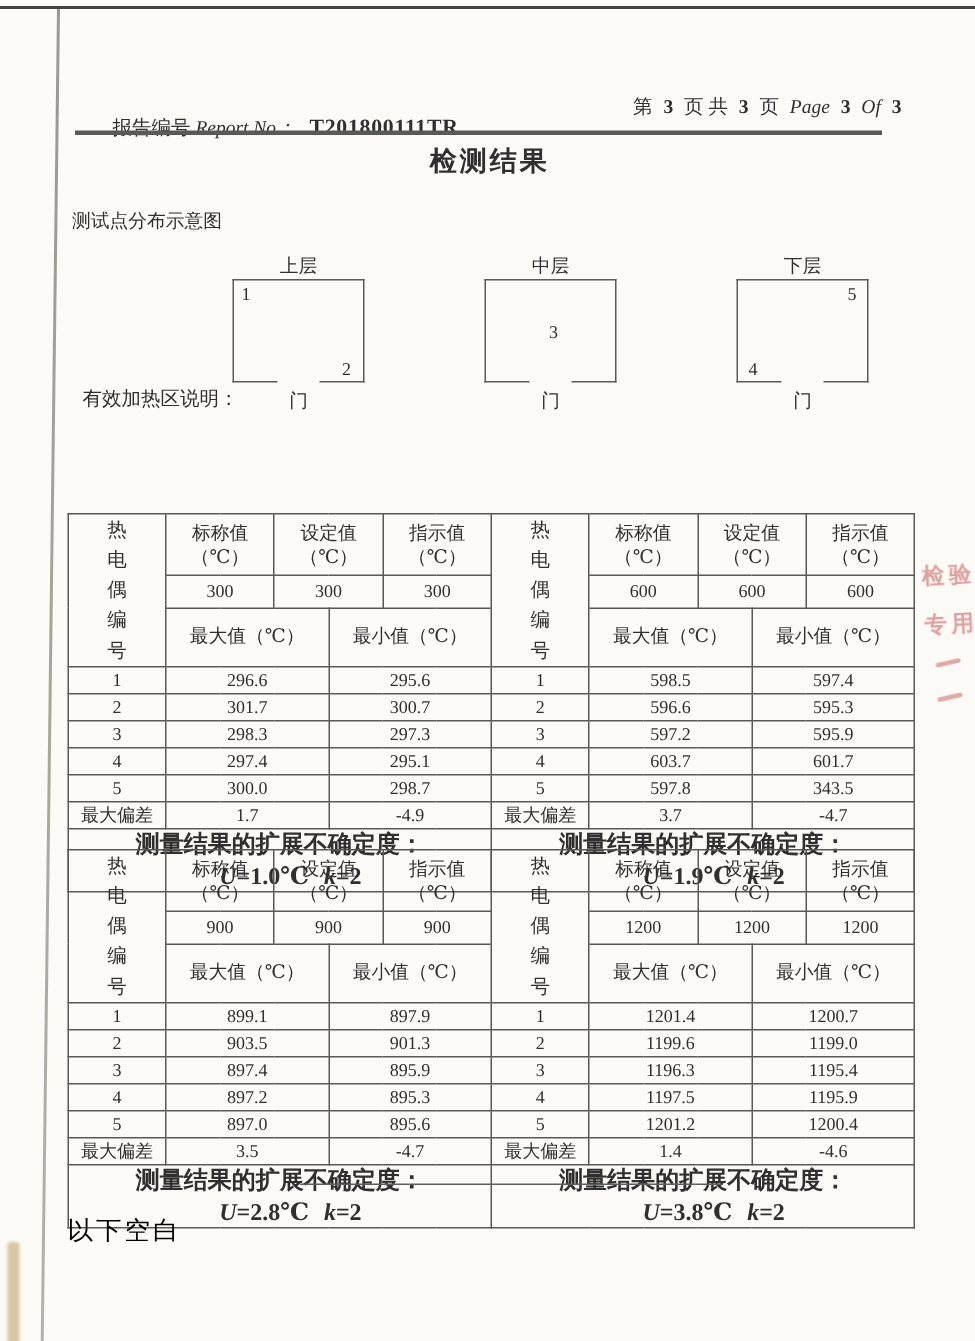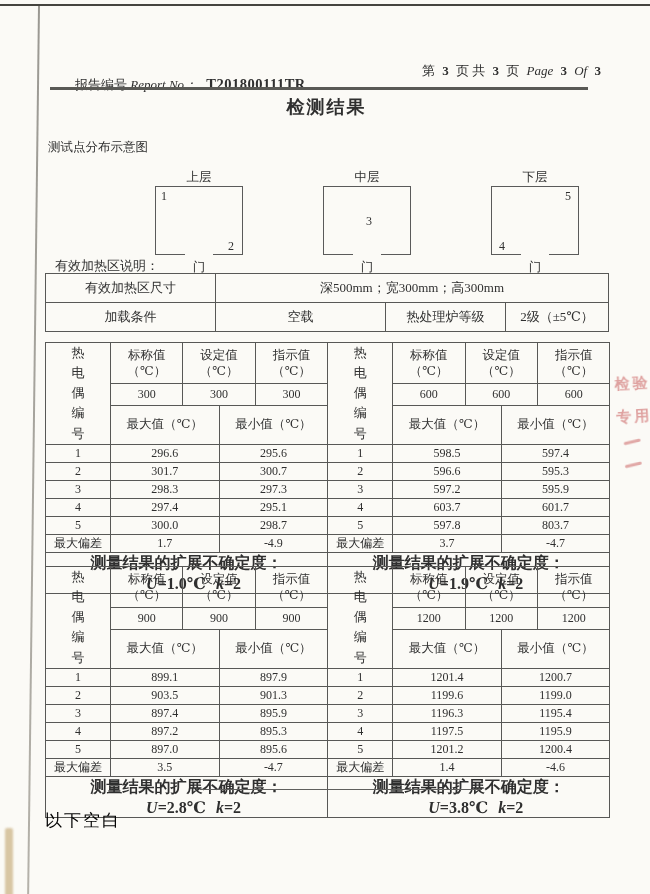--- a/index.html
+++ b/index.html
@@ -120,40 +120,20 @@
       <span class="lname">下层</span>
       <div class="box">
         <span class="n n-tr">5</span>
         <span class="n n-bl">4</span>
       </div>
       <span class="door">门</span>
     </div>
   </div>
 
   <div class="zonehead">有效加热区说明：</div>
-  <table class="zonetable">
-    <colgroup>
-        <col style="width:170px">
-        <col style="width:170px">
-        <col style="width:120px">
-        <col style="width:103px">
-      </colgroup>
-    <tbody>
-        <tr>
-      <td>有效加热区尺寸</td>
-      <td colspan="3">深500mm；宽300mm；高300mm</td>
-    </tr>
-    <tr>
-      <td>加载条件</td>
-      <td>空载</td>
-      <td>热处理炉等级</td>
-      <td>2级（±5℃）</td>
-    </tr>
-  </tbody>
-    </table>
 
   <table class="bigtable" id="t1">
     <colgroup>
       <col class="ctc">
         <col class="cs">
         <col class="cs">
         <col class="cs">
         <col class="cs">
         <col class="cs">
         <col class="cs">
@@ -227,21 +207,21 @@
       <td>4</td>
       <td colspan="3">603.7</td>
       <td colspan="3">601.7</td>
     </tr>
     <tr class="d">
       <td>5</td>
       <td colspan="3">300.0</td>
       <td colspan="3">298.7</td>
       <td>5</td>
       <td colspan="3">597.8</td>
-      <td colspan="3">803.7</td>
+      <td colspan="3">343.5</td>
     </tr>
     <tr class="d">
       <td>最大偏差</td>
       <td colspan="3">1.7</td>
       <td colspan="3">-4.9</td>
       <td>最大偏差</td>
       <td colspan="3">3.7</td>
       <td colspan="3">-4.7</td>
     </tr>
     <tr class="u">

